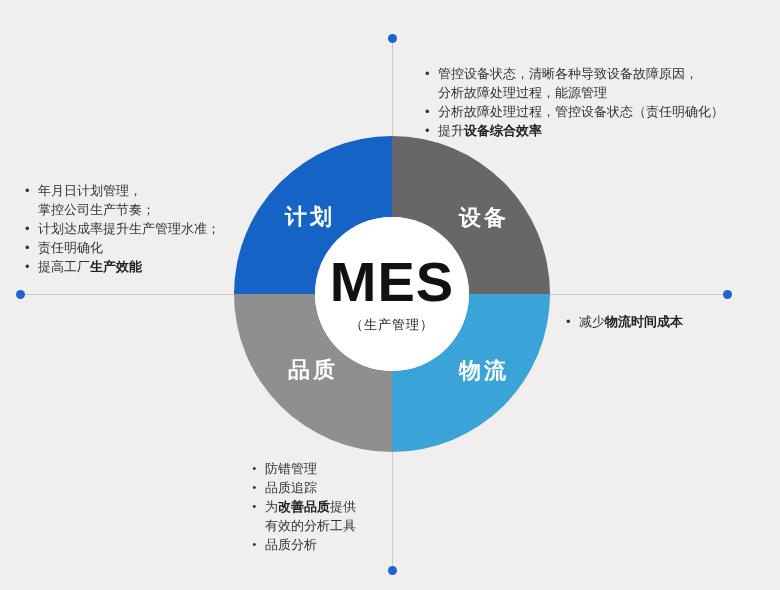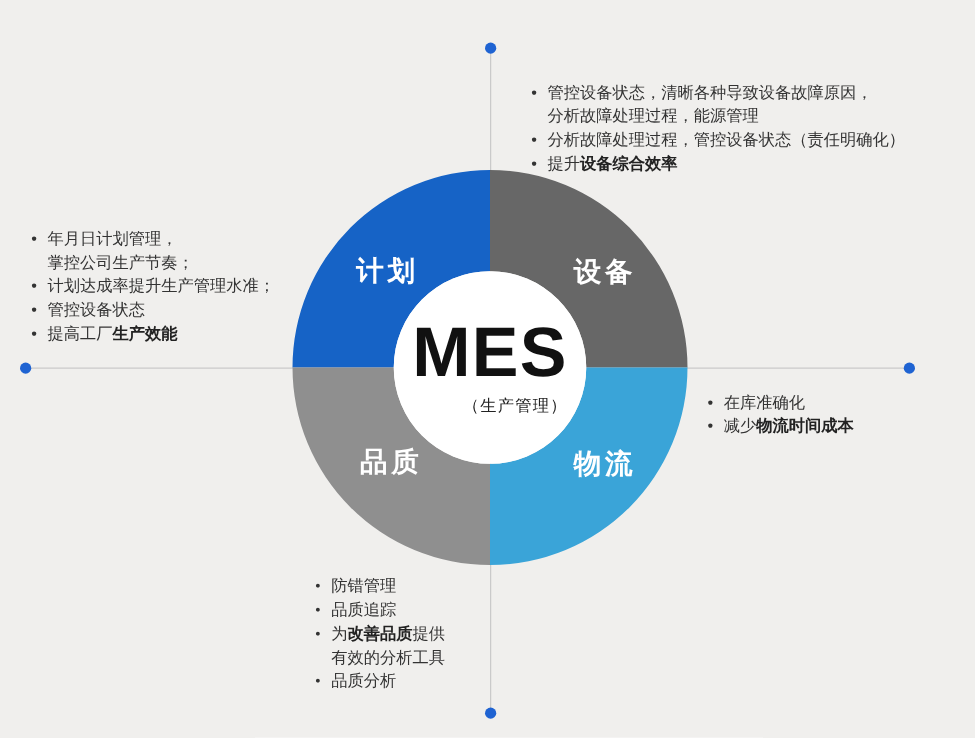--- a/index.html
+++ b/index.html
@@ -29,21 +29,21 @@
     font-size:22px;font-weight:bold;letter-spacing:3px;
     text-anchor:middle;
   }
   
   .center-text{
     position:absolute;left:392px;top:294px;
     transform:translate(-50%,-50%);
     text-align:center;
   }
   .mes-title{font-size:56px;font-weight:bold;color:#111;letter-spacing:1px;line-height:1;}
-  .mes-sub{font-size:13px;color:#222;margin-top:6px;letter-spacing:1px;text-align:right;}
+  .mes-sub{font-size:13px;color:#222;margin-top:6px;letter-spacing:1px;}
   
   .panel{position:absolute;margin:0;padding:0;list-style:none;font-size:13px;line-height:19px;color:#333;}
   .panel li{position:relative;padding-left:13px;white-space:nowrap;}
   .panel li::before{content:"\2022";position:absolute;left:0;top:0;}
   .panel b{font-weight:bold;color:#222;}
   .panel-top{left:425px;top:40px;width:330px;margin-top:24px;}
   .panel-left{left:25px;top:181px;width:215px;}
   .panel-right{left:566px;top:312px;width:200px;}
   .panel-bottom{left:252px;top:459px;width:180px;font-family:Liberation Serif, serif;}
 </style>
@@ -92,31 +92,28 @@
 
   <ul class="panel panel-left">
     <li>
       <span>年月日计划管理，</span><br>
       <span>掌控公司生产节奏；</span>
     </li>
     <li>
       <span>计划达成率提升生产管理水准；</span>
     </li>
     <li>
-      <span>管控设备状态</span>
+      <span>责任明确化</span>
     </li>
     <li>
       <span>提高工厂</span><b>生产效能</b>
     </li>
   </ul>
 
   <ul class="panel panel-right">
-    <li>
-      <span>在库准确化</span>
-    </li>
     <li>
       <span>减少</span><b>物流时间成本</b>
     </li>
   </ul>
 
   <ul class="panel panel-bottom">
     <li>
       <span>防错管理</span>
     </li>
     <li>

